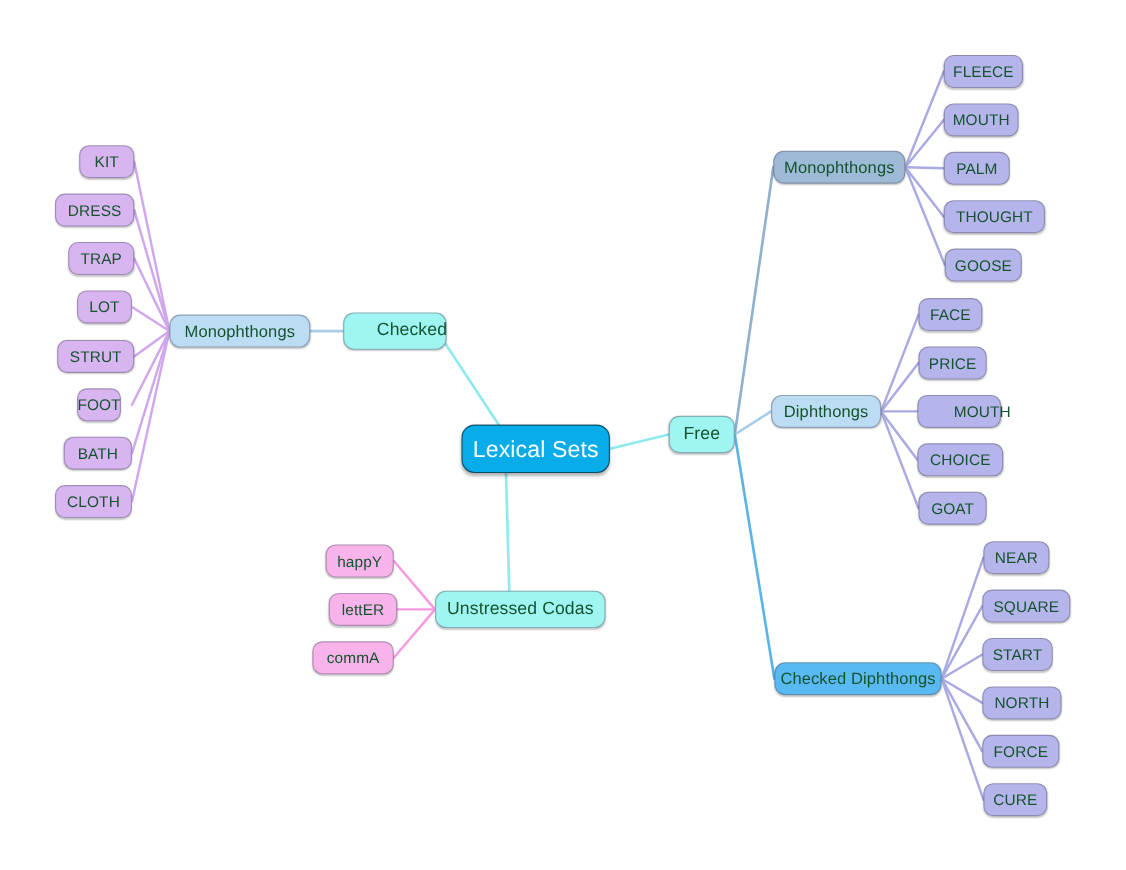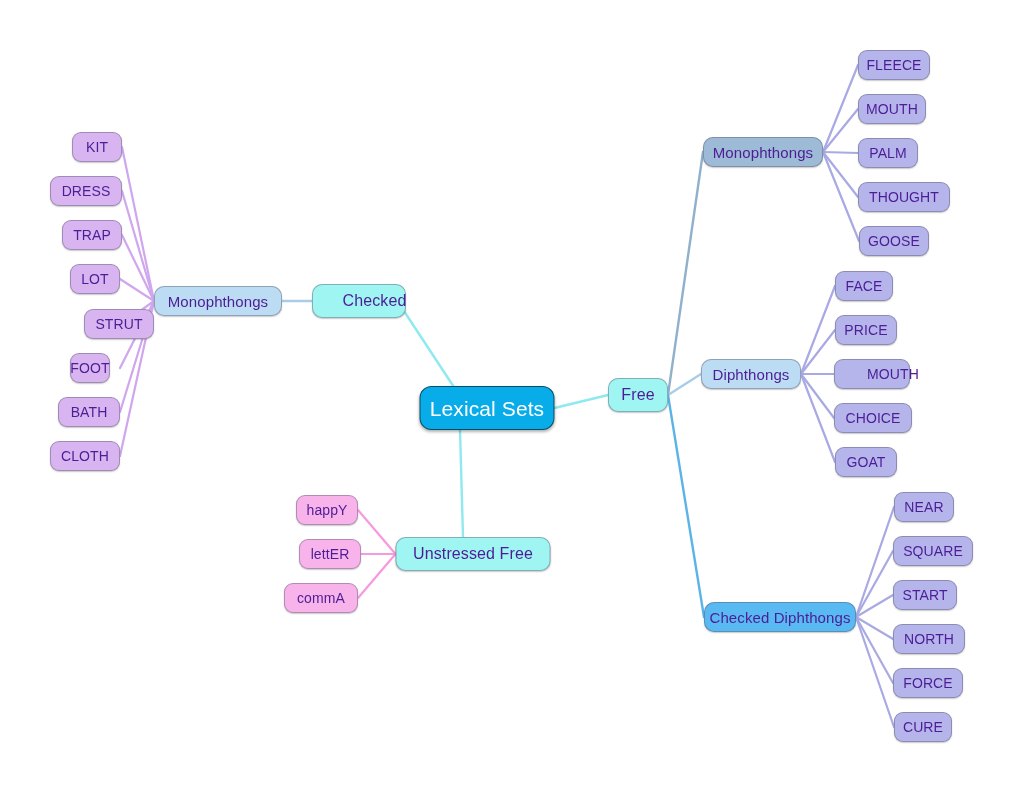--- a/index.html
+++ b/index.html
@@ -26,21 +26,21 @@
     pointer-events: none;
   }
   .node {
     position: absolute;
     box-sizing: border-box;
     display: flex;
     align-items: center;
     justify-content: center;
     border-radius: 9px;
     border: 1px solid rgba(90,90,110,0.45);
-    color: #4c1d95;
+    color: #14532d;
     font-size: 14px;
     line-height: 1;
     white-space: nowrap;
     letter-spacing: 0.1px;
     transform: translate(-50%, -50%);
     box-shadow: 0 1px 1.5px rgba(0,0,0,0.22);
   }
   .node.root {
     border-radius: 12px;
     font-size: 21px;
@@ -106,21 +106,21 @@
       </div>
       <div class="node" style="left: 86px; top: 191px; width: 72px; height: 30px; background: rgb(216, 180, 240);">
         <span>DRESS</span>
       </div>
       <div class="node" style="left: 92px; top: 235px; width: 60px; height: 30px; background: rgb(216, 180, 240);">
         <span>TRAP</span>
       </div>
       <div class="node" style="left: 95px; top: 279px; width: 50px; height: 30px; background: rgb(216, 180, 240);">
         <span>LOT</span>
       </div>
-      <div class="node" style="left: 87px; top: 324px; width: 70px; height: 30px; background: rgb(216, 180, 240); margin-left: 32px;">
+      <div class="node" style="left: 87px; top: 324px; width: 70px; height: 30px; background: rgb(216, 180, 240);">
         <span>STRUT</span>
       </div>
       <div class="node" style="left: 90px; top: 368px; width: 40px; height: 30px; background: rgb(216, 180, 240);">
         <span>FOOT</span>
       </div>
       <div class="node" style="left: 89px; top: 412px; width: 62px; height: 30px; background: rgb(216, 180, 240);">
         <span>BATH</span>
       </div>
       <div class="node" style="left: 85px; top: 456px; width: 70px; height: 30px; background: rgb(216, 180, 240);">
         <span>CLOTH</span>
@@ -191,19 +191,19 @@
       <div class="node" style="left: 321px; top: 598px; width: 74px; height: 30px; background: rgb(248, 179, 234);">
         <span>commA</span>
       </div>
       <div class="node mid" style="left: 359px; top: 301px; width: 94px; height: 34px; background: rgb(159, 245, 242); padding-left: 31px;">
         <span>Checked</span>
       </div>
       <div class="node mid" style="left: 638px; top: 395px; width: 60px; height: 34px; background: rgb(159, 245, 242);">
         <span>Free</span>
       </div>
       <div class="node mid" style="left: 473px; top: 554px; width: 155px; height: 34px; background: rgb(159, 245, 242);">
-        <span>Unstressed Free</span>
+        <span>Unstressed Codas</span>
       </div>
       <div class="node root" style="left: 487px; top: 408px; width: 135px; height: 44px; background: rgb(7, 172, 232);">
         <span>Lexical Sets</span>
       </div>
     </div>
 </div>
 
 </body></html>

